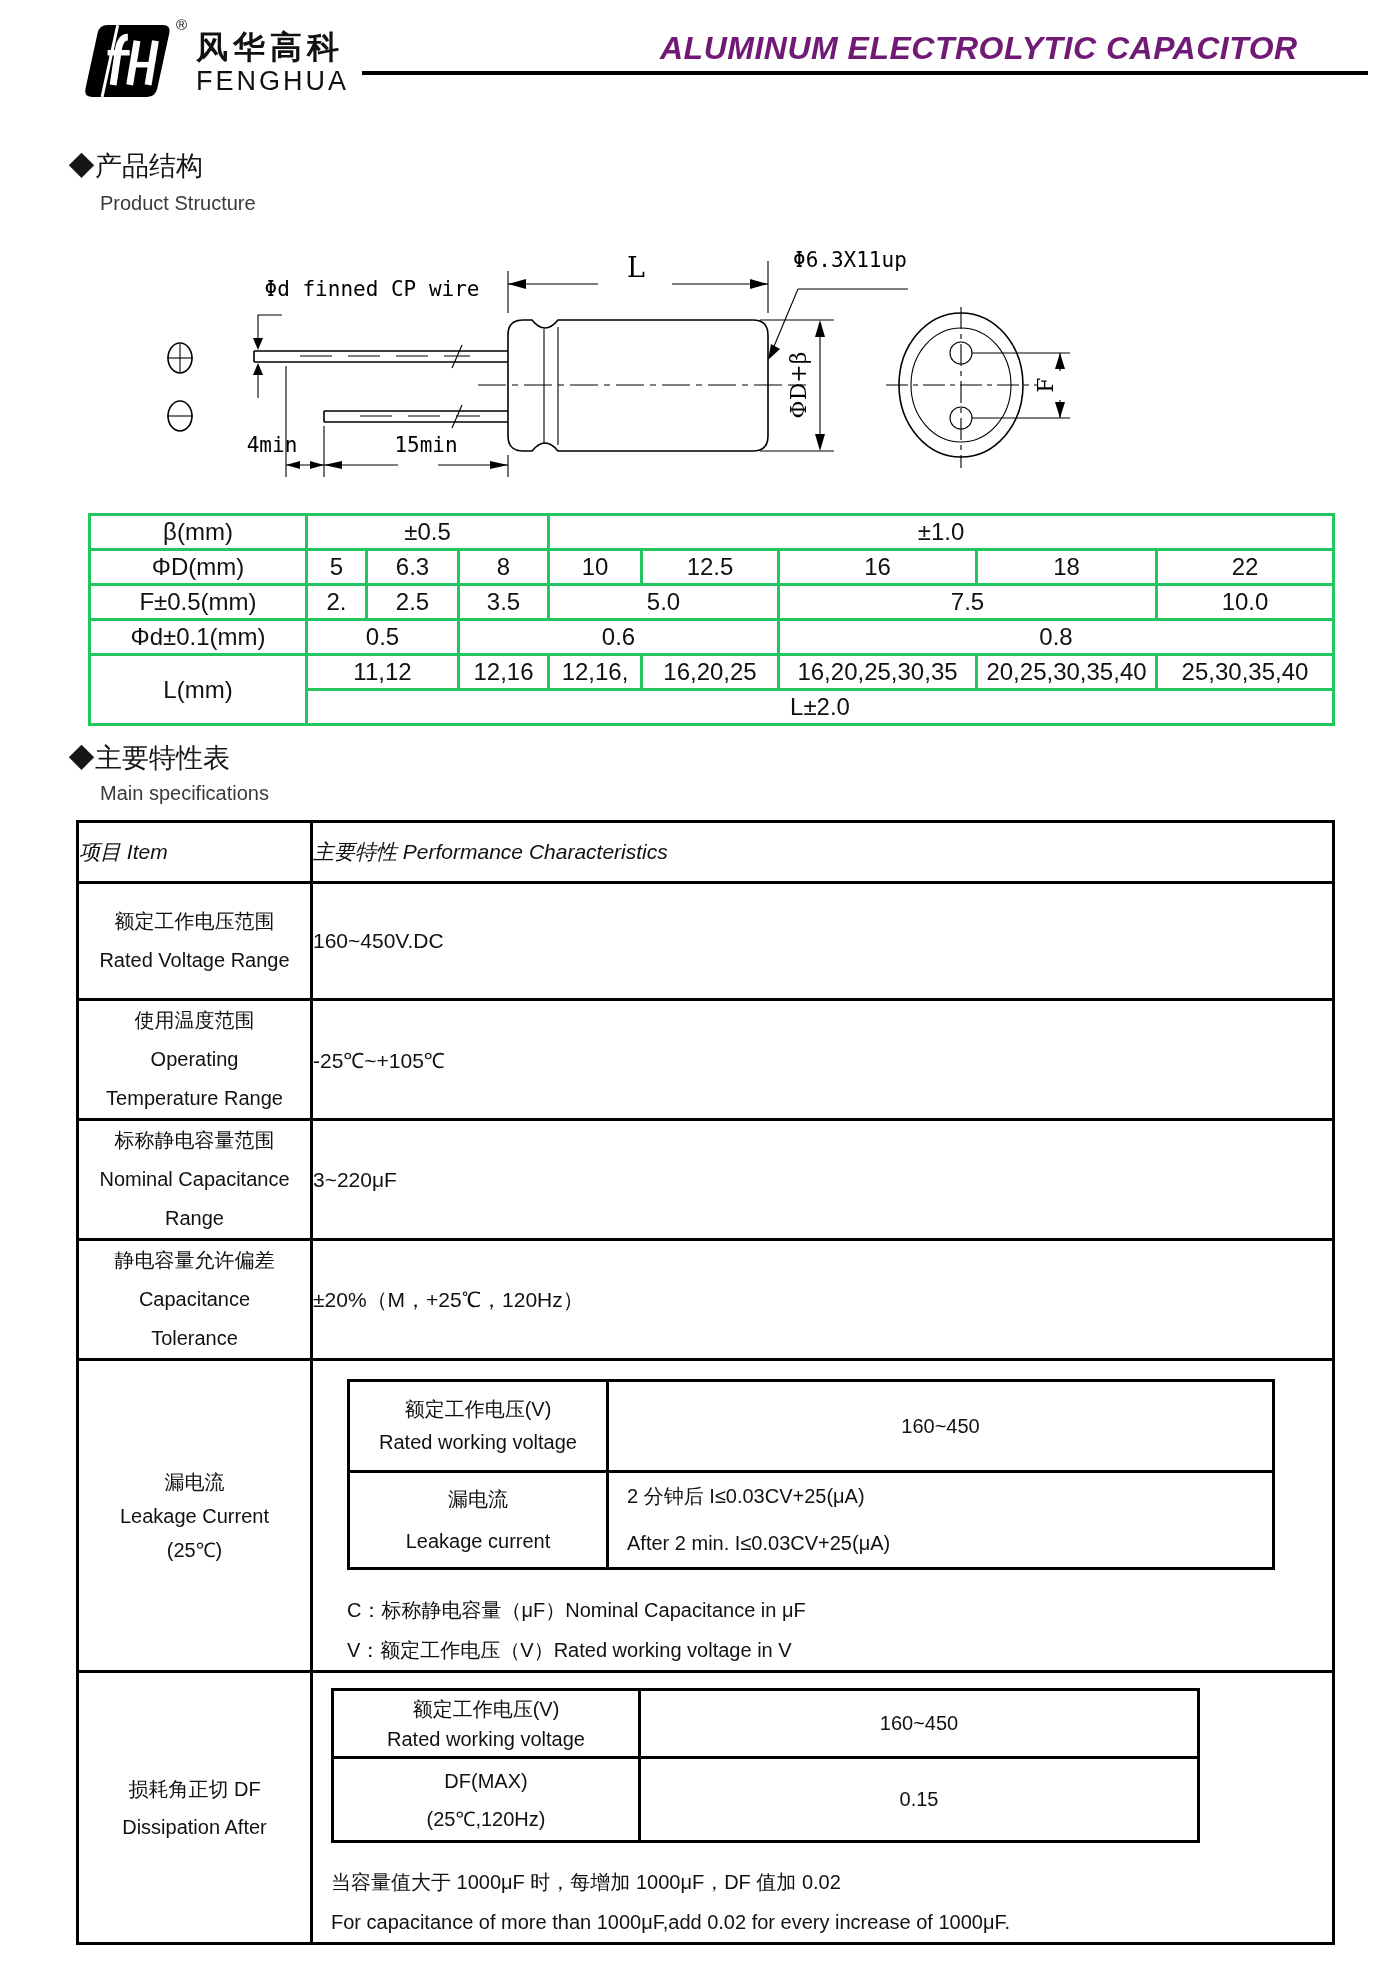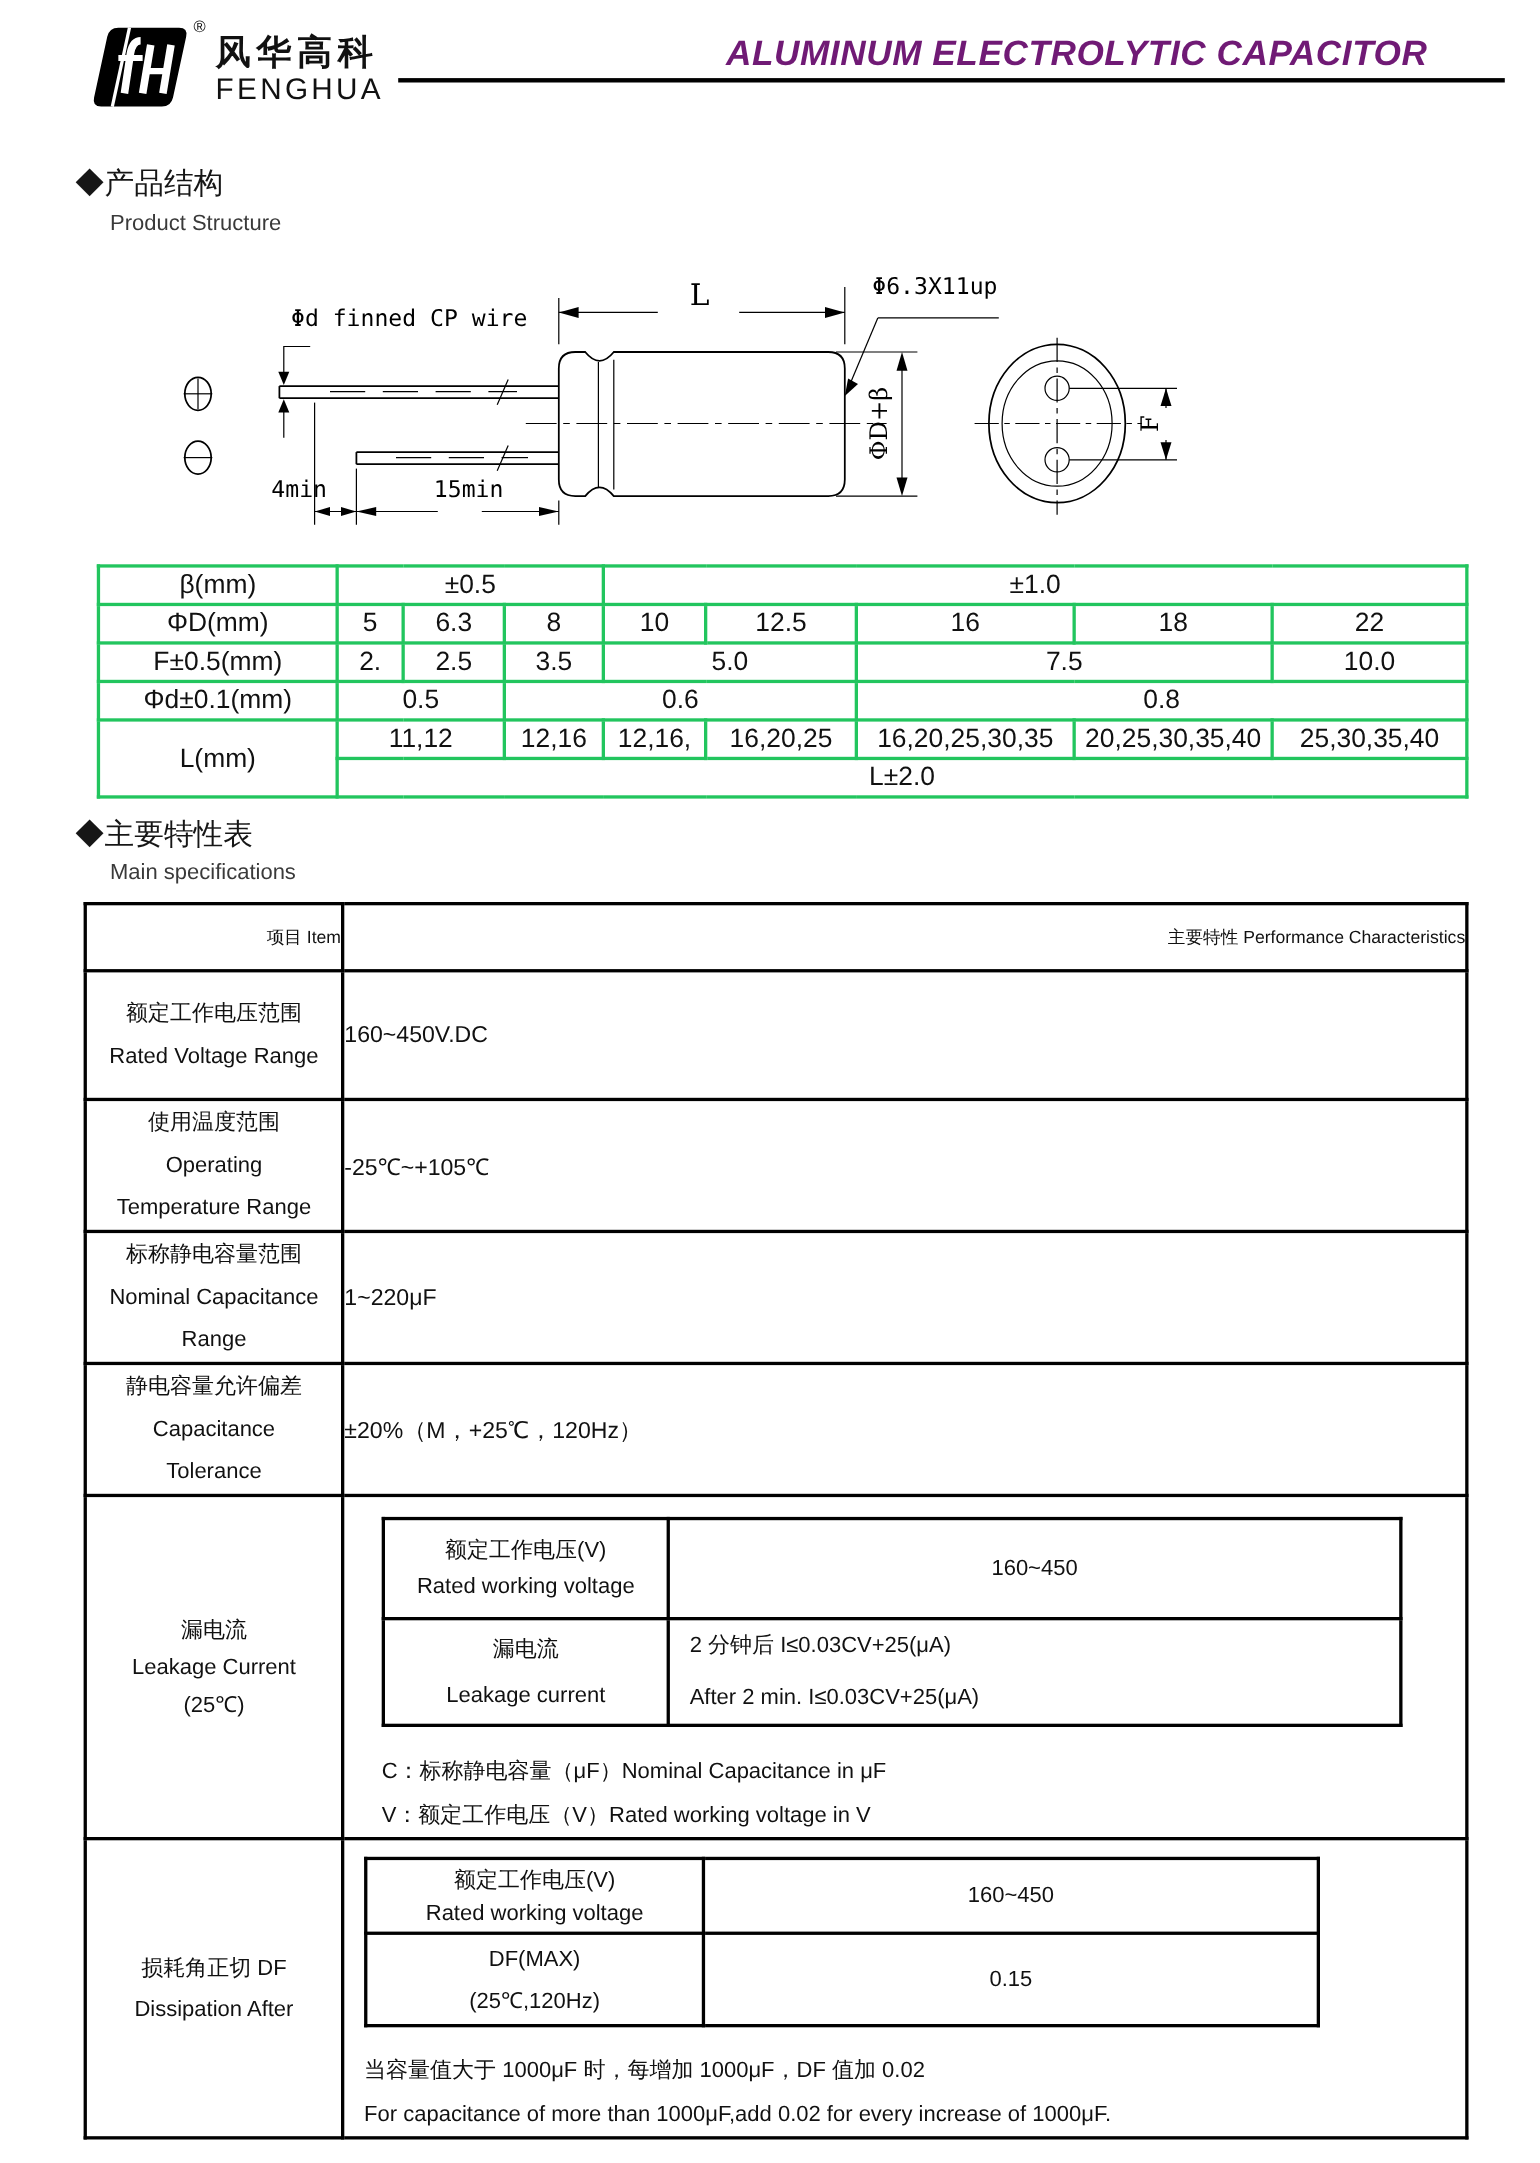--- a/index.html
+++ b/index.html
@@ -34,21 +34,21 @@
   .dimt{position:absolute;left:88px;top:513px;border-collapse:collapse;table-layout:fixed;
         width:1244px;}
   .dimt td{border:3px solid #22c55e;text-align:center;vertical-align:middle;
            font-size:24px;height:32px;padding:0;overflow:hidden;white-space:nowrap;}
   
   .spect{position:absolute;left:76px;top:820px;border-collapse:collapse;table-layout:fixed;
          width:1256px;}
   .spect td{border:3px solid #000;padding:0;font-size:20px;vertical-align:middle;}
   .spect .lbl{text-align:center;line-height:39px;}
   .spect .val{font-size:21px;}
-  .spect .hdr{text-align:right;font-size:16px;height:58px;}
+  .spect .hdr{text-align:left;font-size:21px;height:58px;font-style:italic;}
   .innerwrap{position:relative;width:100%;height:100%;}
   .innert{border-collapse:collapse;table-layout:fixed;}
   .innert td{border:3px solid #000;text-align:center;padding:0;font-size:20px;}
   .formula{text-align:left !important;padding-left:18px !important;line-height:47px;}
   .notes{font-size:20px;line-height:40px;text-align:left;}
   .lk-notes{margin:20px 0 0 34px;}
   .df-notes{margin:19px 0 0 18px;line-height:40px;}
 </style>
 </head>
 <body>
@@ -265,21 +265,21 @@
         <div>Temperature Range</div>
       </td>
       <td class="val">-25℃~+105℃</td>
     </tr>
     <tr style="height:117px">
       <td class="lbl">
         <div>标称静电容量范围</div>
         <div>Nominal Capacitance</div>
         <div>Range</div>
       </td>
-      <td class="val">1~220μF</td>
+      <td class="val">3~220μF</td>
     </tr>
     <tr style="height:119px">
       <td class="lbl">
         <div>静电容量允许偏差</div>
         <div>Capacitance</div>
         <div>Tolerance</div>
       </td>
       <td class="val">±20%（M，+25℃，120Hz）</td>
     </tr>
 

